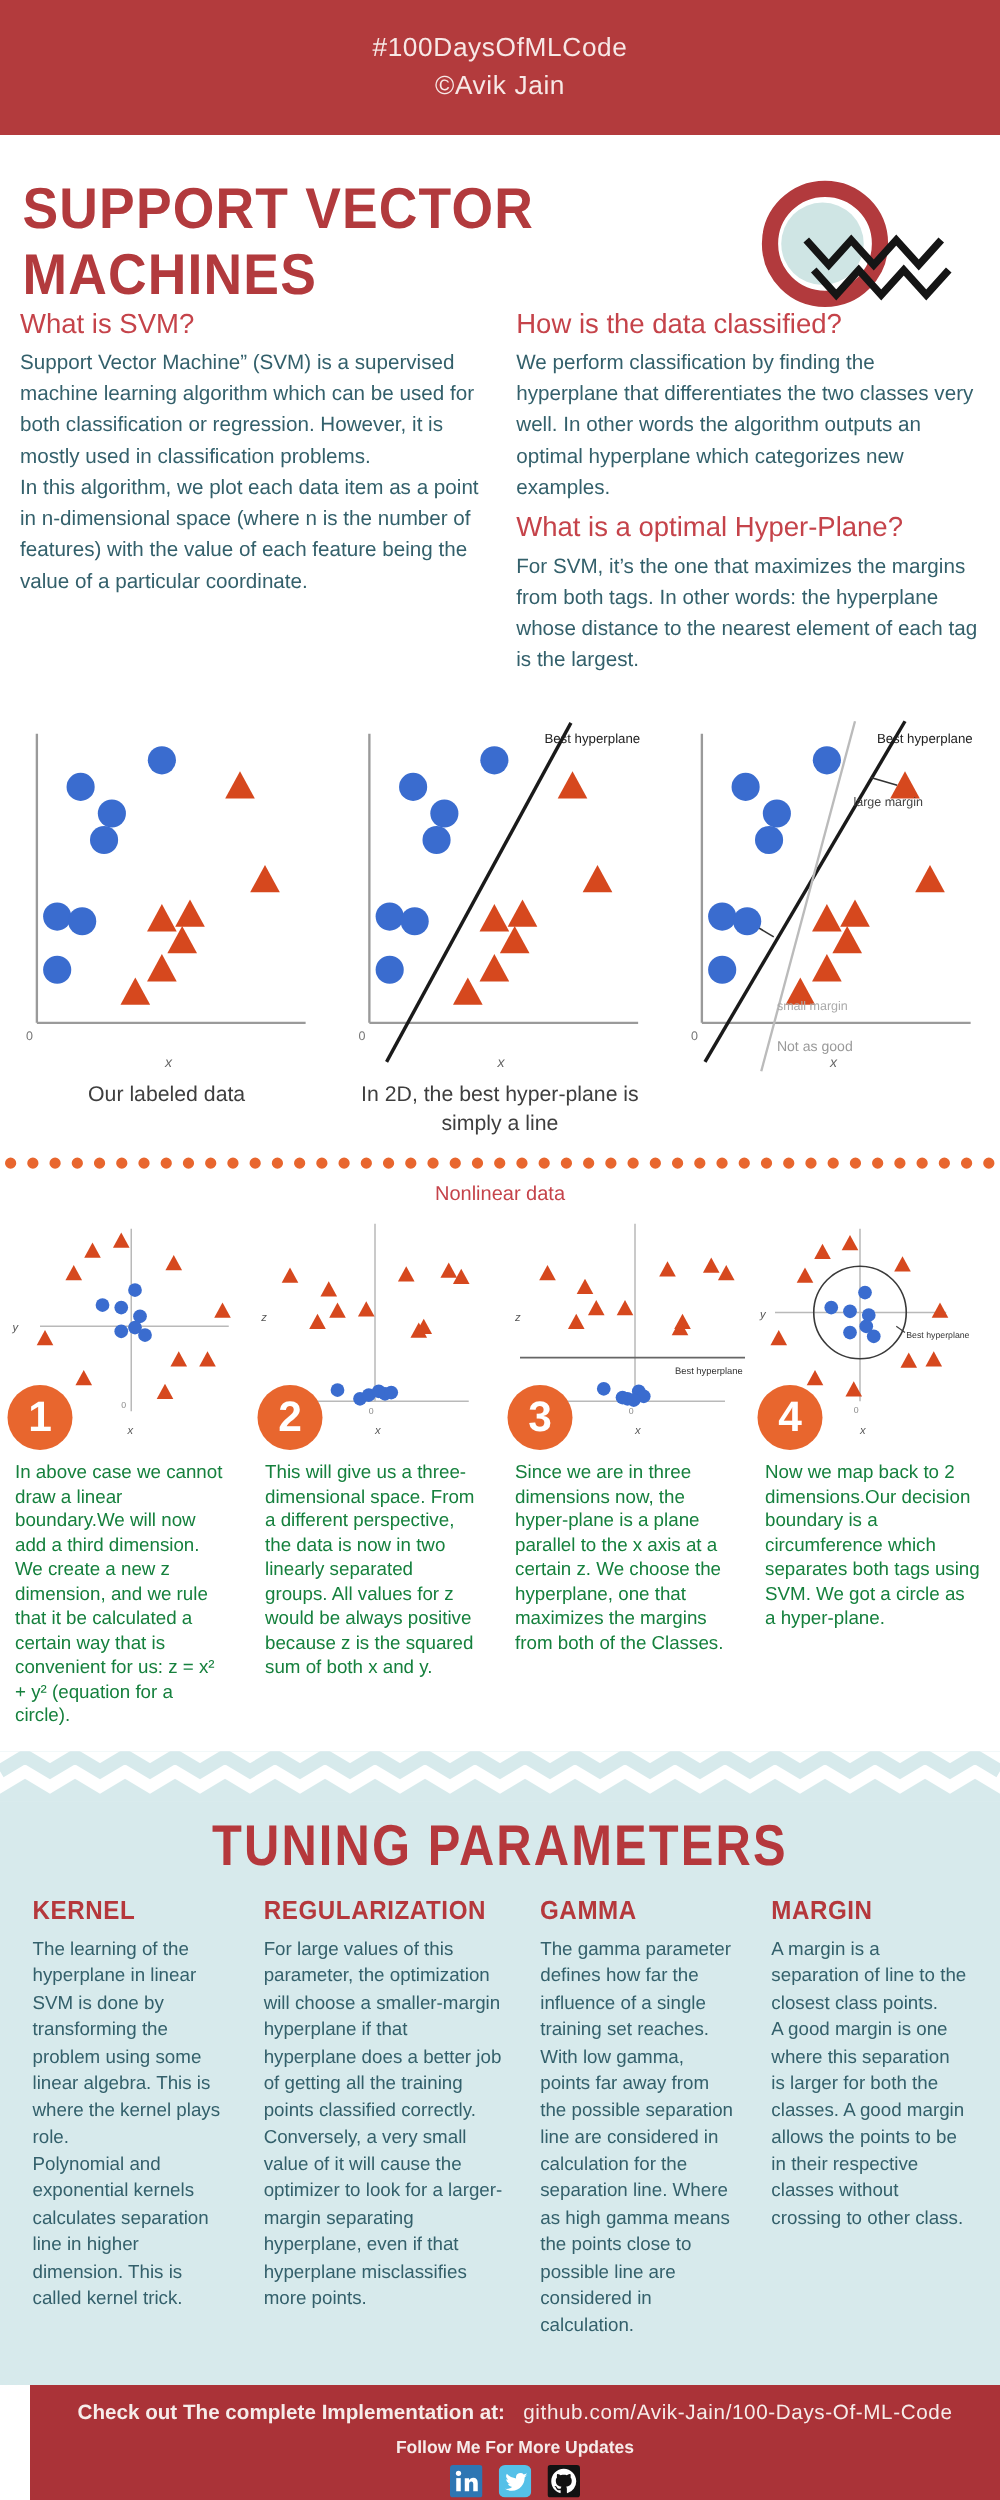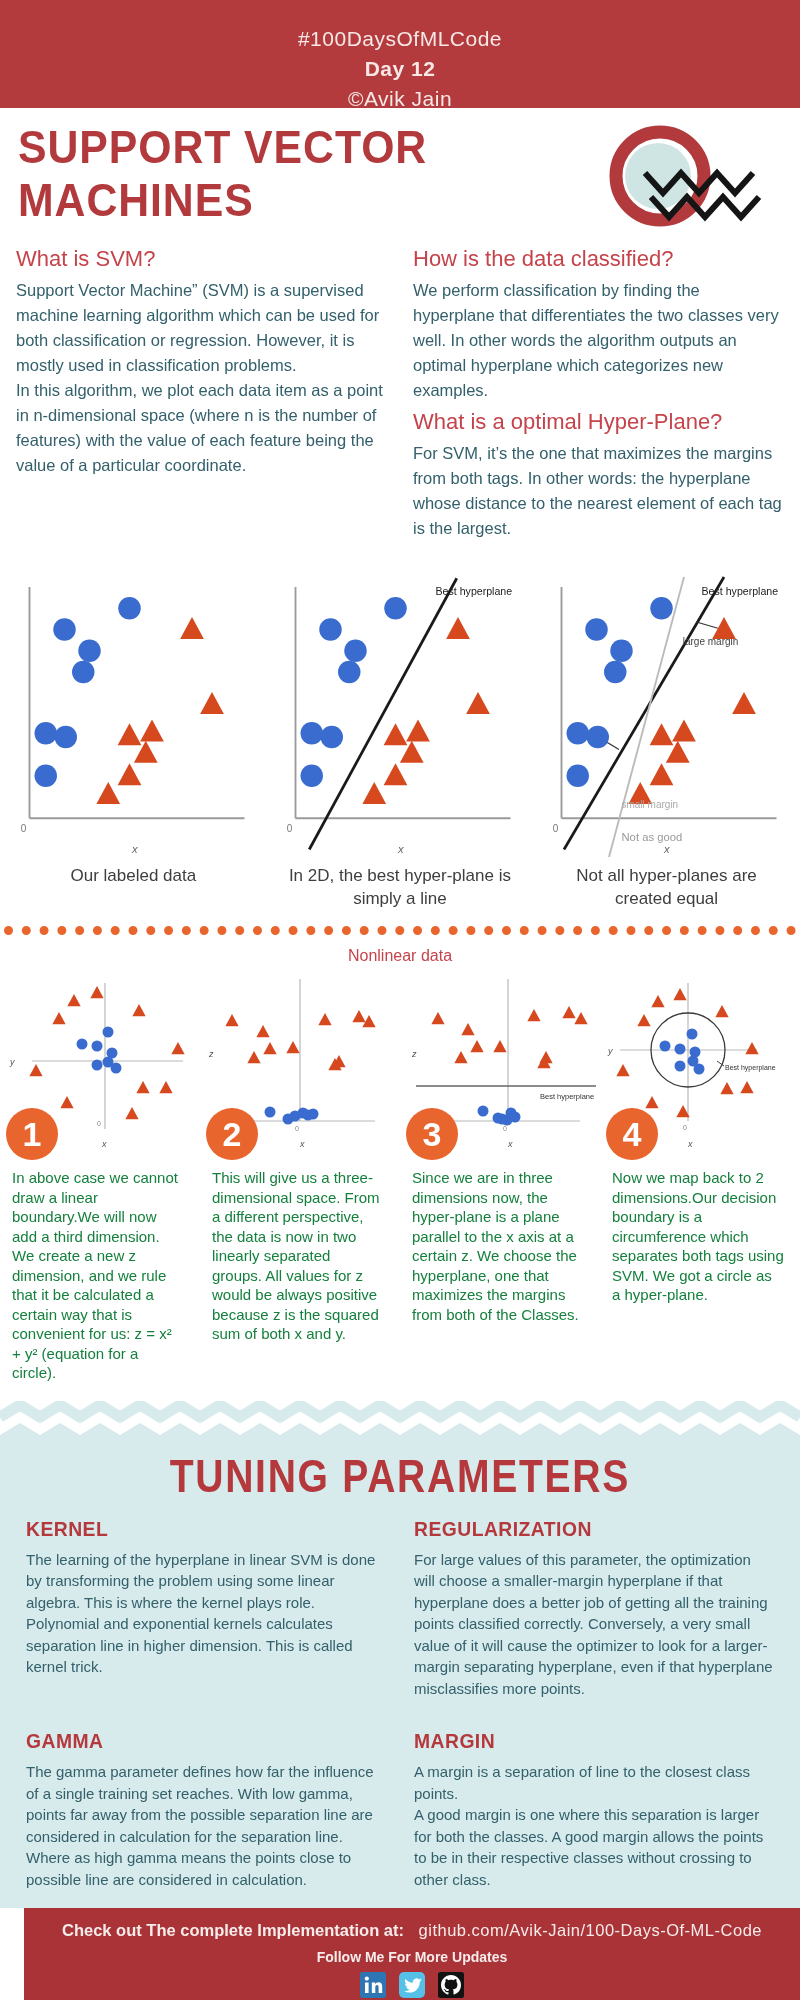--- a/index.html
+++ b/index.html
@@ -6,21 +6,21 @@
   .page{width:800px;height:2000px;margin:0 auto;background:#ffffff;overflow:hidden;
         display:flex;flex-direction:column;position:relative;
         font-family:"Liberation Sans", sans-serif;}
   
   .banner{height:108px;background:#b33b3d;color:#f7e8e6;text-align:center;
           padding-top:24px;box-sizing:border-box;}
   .banner div{line-height:30px;font-size:21px;letter-spacing:.5px;}
   .banner .b2{font-weight:bold;}
   
   .title-row{display:flex;justify-content:space-between;align-items:flex-start;
-             padding:13px 14px 0 18px;height:128px;box-sizing:border-box;}
+             padding:32px 14px 0 18px;height:128px;box-sizing:border-box;}
   .main-title{color:#b23a3d;font-weight:bold;font-size:46px;line-height:53px;
               letter-spacing:1px;width:560px;transform:scaleX(.93);transform-origin:left top;}
   .logo{width:185px;height:118px;flex:none;}
   
   .intro{display:flex;padding:4px 14px 0 16px;min-height:320px;box-sizing:border-box;}
   .intro .col{width:50%;box-sizing:border-box;padding-right:14px;}
   .intro .col.right{padding-left:12px;padding-right:4px;}
   .q-head{color:#c5434a;font-size:22px;margin:6px 0 6px;}
   .q-body{color:#33606b;font-size:16.5px;line-height:25px;white-space:pre-line;}
   
@@ -38,21 +38,21 @@
   .step-num{position:relative;width:52px;height:52px;border-radius:50%;background:#e8662e;
             color:#fff;font-size:34px;font-weight:bold;display:flex;align-items:center;
             justify-content:center;margin:-46px 0 0 6px;z-index:2;}
   .step-text{color:#15803d;font-size:15px;line-height:19.5px;padding:8px 16px 0 12px;}
   
   .tuning{background:#d7eaec;flex:1;margin-top:18px;}
   .zigzag{display:block;width:800px;height:40px;}
   .tuning-head-wrap{text-align:center;margin:8px 16px 14px;}
   .tuning-head{display:inline-block;color:#b5383c;font-weight:bold;font-size:46px;
                letter-spacing:2px;transform:scaleX(.85);transform-origin:center;}
-  .tuning-grid{display:grid;grid-template-columns:1fr 1fr;column-gap:28px;row-gap:30px;
+  .tuning-grid{display:grid;grid-template-columns:1fr 1fr 1fr 1fr;column-gap:28px;row-gap:30px;
                padding:0 26px;}
   .t-head{color:#b5383c;font-size:21px;font-weight:bold;letter-spacing:.5px;margin:0 0 8px;
           transform:scaleX(.92);transform-origin:left;}
   .t-body{color:#33606b;font-size:15px;line-height:21.5px;white-space:pre-line;}
   
   .footer{height:92px;background:#aa3338;color:#f6ecea;text-align:center;
           padding-top:13px;box-sizing:border-box;margin-left:24px;}
   .f-line1{font-size:16.5px;}
   .f-line1 .f-check{font-weight:bold;}
   .f-line1 .f-repo{margin-left:10px;letter-spacing:.5px;}
@@ -60,21 +60,20 @@
   .social{display:flex;justify-content:center;gap:13px;margin-top:7px;}
   .social svg{width:26px;height:26px;display:block;}
 </style>
 </head>
 <body>
 
 <div class="page">
 
   <div class="banner">
     <div class="b1">#100DaysOfMLCode</div>
-    <div class="b2">Day 12</div>
     <div class="b3">©Avik Jain</div>
   </div>
 
   <div class="title-row">
     <div class="main-title">SUPPORT VECTOR MACHINES</div>
     <svg class="logo" viewBox="0 0 185 118">
       <circle cx="57" cy="55" r="33" fill="#cfe5e4"></circle>
       <circle cx="59" cy="55" r="44" fill="none" stroke="#b23a3d" stroke-width="13"></circle>
       <polyline points="44,52 62,72 80,52 98,72 116,52 134,72 152,52" fill="none" stroke="#151515" stroke-width="6"></polyline>
       <polyline points="50,76 68,96 86,76 104,96 122,76 140,96 158,76" fill="none" stroke="#151515" stroke-width="6"></polyline>
@@ -163,21 +162,20 @@
         <text x="115" y="66" fill="#444" font-size="8" font-style="normal" font-family="&quot;Liberation Sans&quot;, sans-serif">large margin</text>
         <text x="66" y="197" fill="#aaaaaa" font-size="8" font-style="normal" font-family="&quot;Liberation Sans&quot;, sans-serif">small margin</text>
         <text x="66" y="223" fill="#999999" font-size="9" font-style="normal" font-family="&quot;Liberation Sans&quot;, sans-serif">Not as good</text>
         <text x="11" y="216" fill="#777" font-size="8" font-style="normal" font-family="&quot;Liberation Sans&quot;, sans-serif">0</text>
         <text x="100" y="233" fill="#666" font-size="9" font-style="italic" font-family="&quot;Liberation Sans&quot;, sans-serif">x</text>
       </svg>
   </div>
   <div class="captions">
     <div>Our labeled data</div>
     <div>In 2D, the best hyper-plane is simply a line</div>
-    <div>Not all hyper-planes are created equal</div>
   </div>
 
   <div class="dotted"></div>
 
   <div class="nl-head">Nonlinear data</div>
 
   <div class="steps-grid">
     <div class="step-col">
       <svg viewBox="0 0 200 185">
           <line x1="105" y1="14" x2="105" y2="160" stroke="#b9b9b9" stroke-width="1.2"></line>

